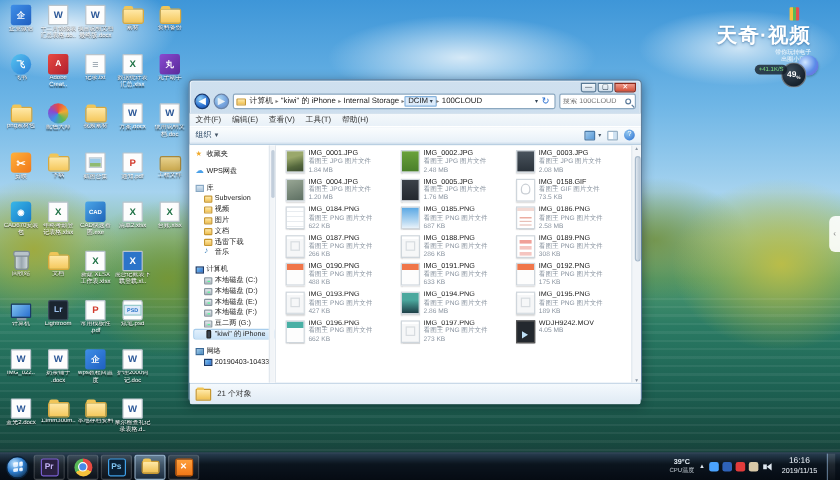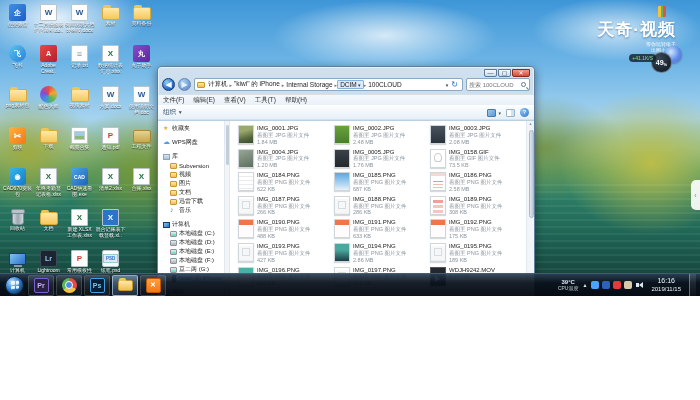--- a/index.html
+++ b/index.html
@@ -1,17 +1,17 @@
 <!DOCTYPE html>
 <html><head>
 <meta charset="utf-8">
 <style>
   * { margin:0; padding:0; box-sizing:border-box; font-family:"Liberation Sans", sans-serif; }
   html,body { width:700px; height:400px; overflow:hidden; }
-  #stage { position:relative; width:700px; height:296px; overflow:hidden; background:#4aa0d8; }
+  #stage { position:relative; width:700px; height:400px; overflow:hidden; background:#4aa0d8; }
 
   
   #wallpaper { position:absolute; inset:0;
     background:
       radial-gradient(ellipse 130px 60px at 8% 6%, rgba(255,255,255,.85), transparent 70%),
       radial-gradient(ellipse 160px 50px at 55% 12%, rgba(255,255,255,.75), transparent 70%),
       radial-gradient(ellipse 120px 45px at 88% 10%, rgba(255,255,255,.7), transparent 70%),
       radial-gradient(ellipse 110px 90px at 4% 52%, rgba(160,170,60,.95), transparent 65%),
       radial-gradient(ellipse 120px 100px at 20% 58%, rgba(120,150,50,.9), transparent 65%),
       radial-gradient(ellipse 140px 110px at 93% 55%, rgba(190,190,70,.95), transparent 65%),

